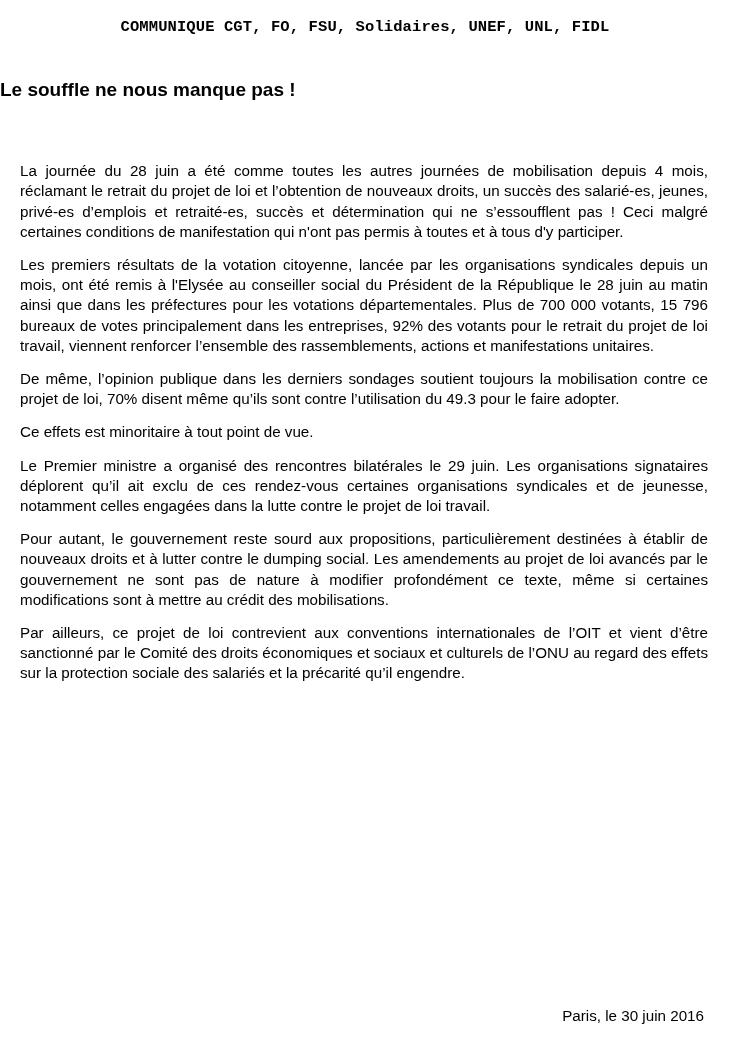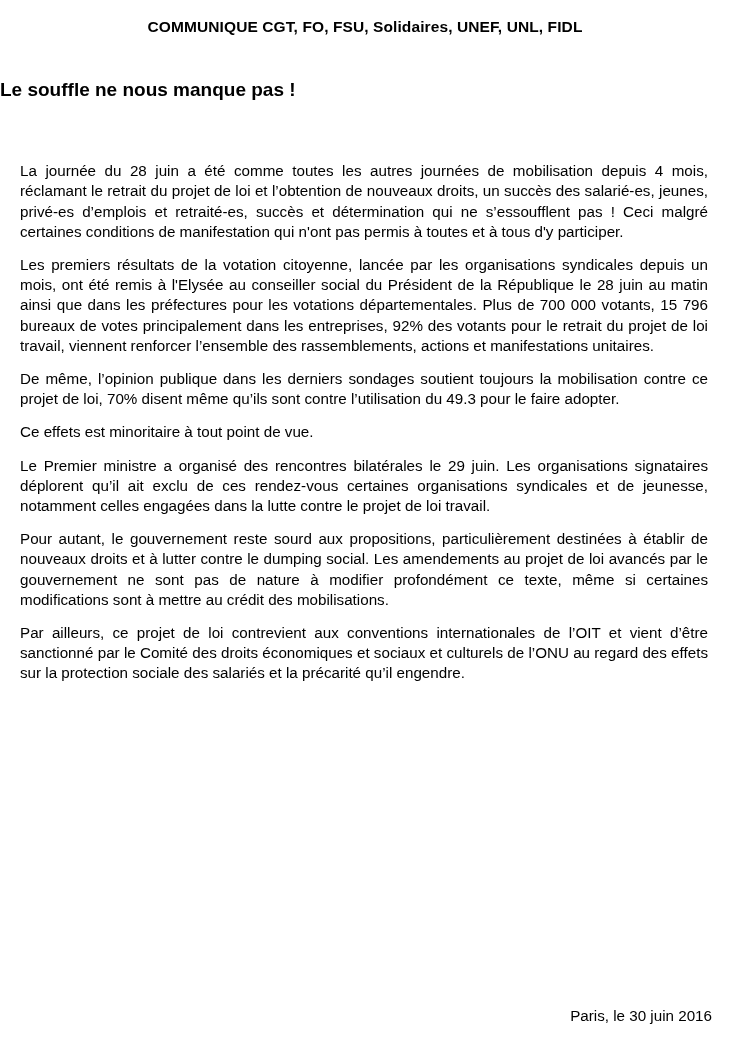--- a/index.html
+++ b/index.html
@@ -23,20 +23,21 @@
     background: #ffffff;
     overflow: hidden;
   }
   .doc-header {
     text-align: center;
     font-size: 15.5px;
     font-weight: bold;
     letter-spacing: 0.1px;
     padding-top: 18px;
     line-height: 1.2;
+    font-family: Liberation Mono, monospace;
   }
   .doc-title {
     text-align: left;
     font-size: 19px;
     font-weight: bold;
     line-height: 1.2;
     margin-top: 42px;
   }
   .body-block {
     margin: 0 22px 12px 20px;
@@ -48,21 +49,21 @@
     line-height: 20.2px;
     text-align: justify;
     text-justify: inter-word;
     hyphens: none;
   }
   p.para:last-child {
     margin-bottom: 0;
   }
   .signature {
     position: absolute;
-    right: 18px;
+    right: 26px;
     bottom: 12px;
     font-size: 15.2px;
     line-height: 20px;
     text-align: right;
     white-space: nowrap;
   }
 </style>
 </head>
 <body>
 

